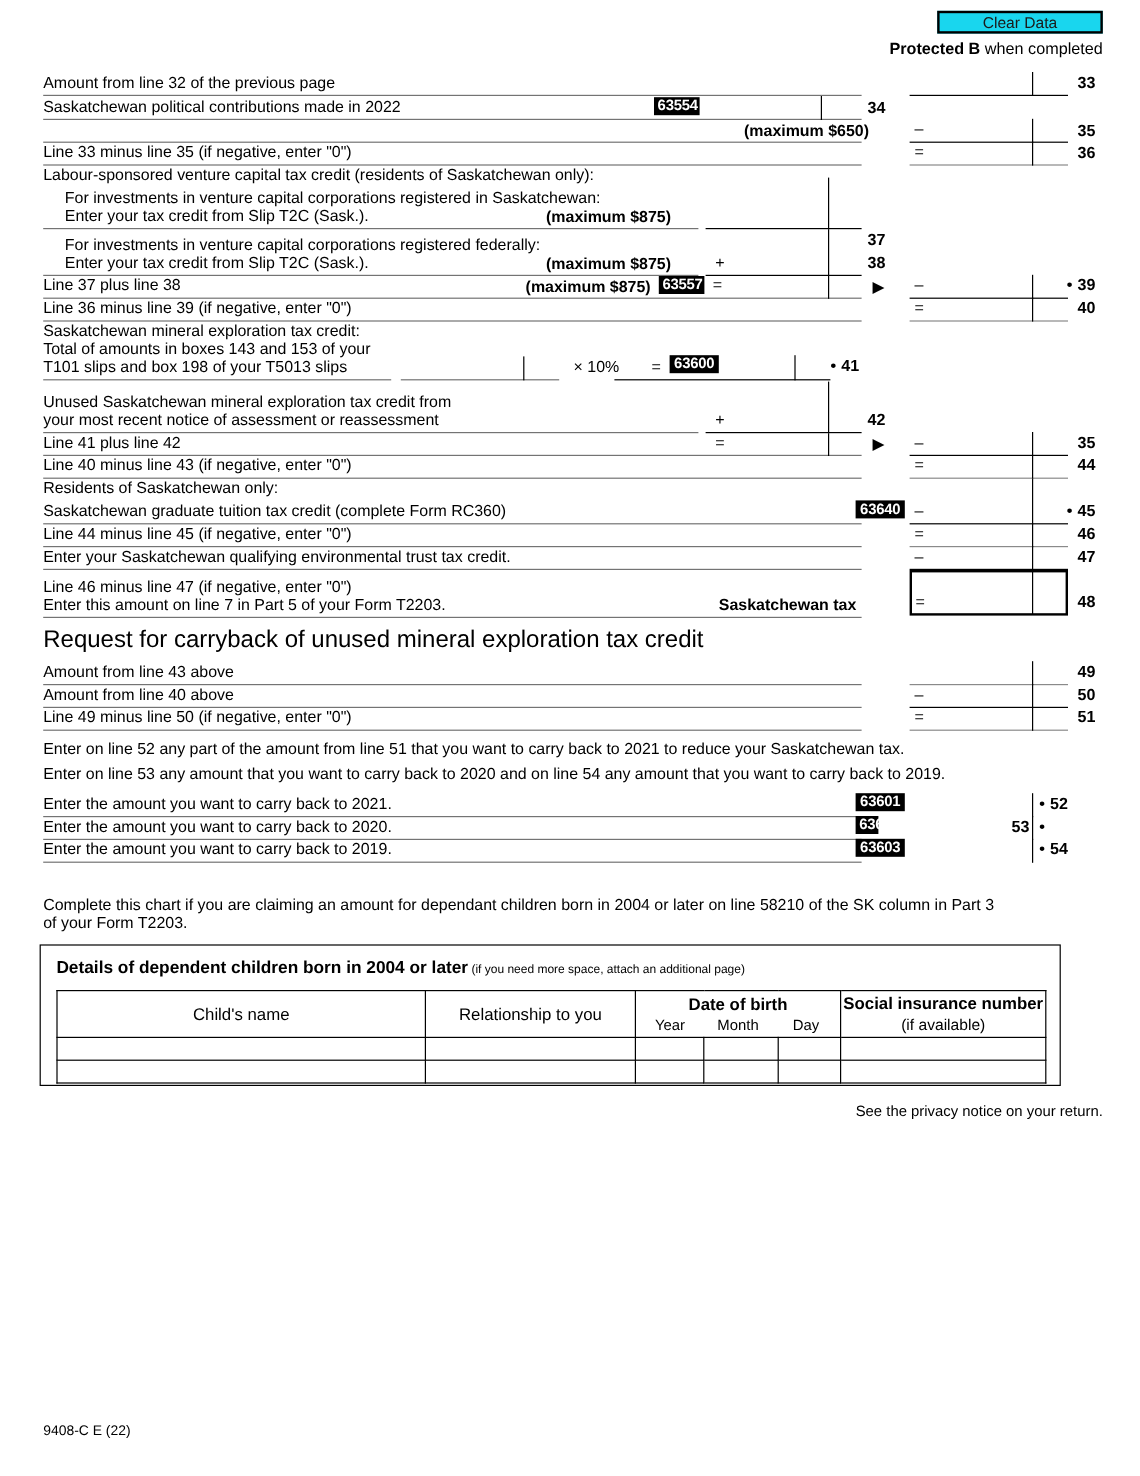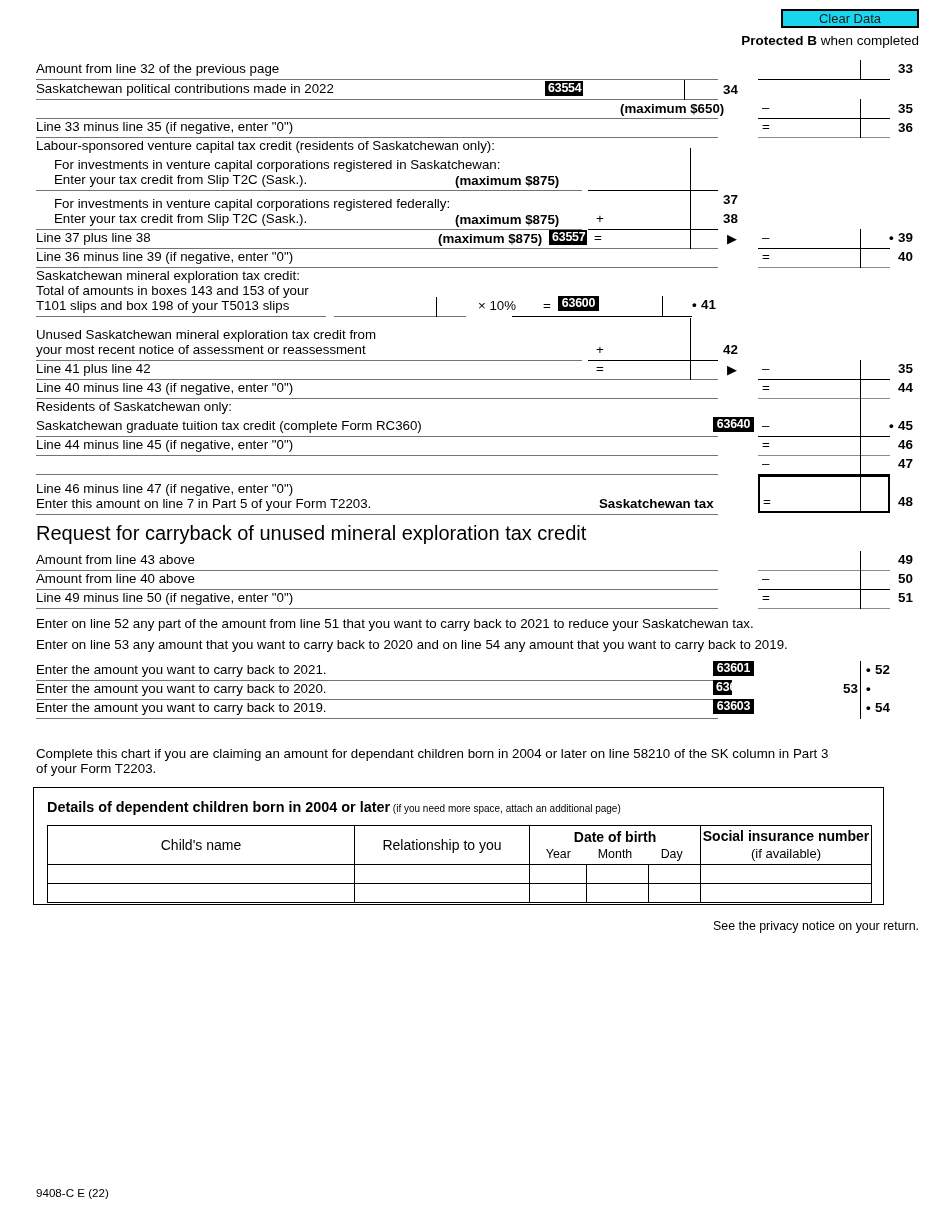--- a/index.html
+++ b/index.html
@@ -331,20 +331,21 @@
   <div class="dot" style="left:889px; top:418px;">•</div>
   <div class="lineno" style="left:898px; top:418px;">45</div>
 
   <div class="lbl" style="left:36px; top:437px;">Line 44 minus line 45 (if negative, enter "0")</div>
   <div class="rule" style="left:36px; top:455px; width:682px;"></div>
   <div class="op" style="left:762px; top:437px;">=</div>
   <div class="rule thin" style="left:758px; top:455px; width:132px;"></div>
   <div class="vsep" style="left:860px; top:436px; height:20px;"></div>
   <div class="lineno" style="left:898px; top:437px;">46</div>
 
+  <div class="lbl" style="left:36px; top:456px;">Enter your Saskatchewan qualifying environmental trust tax credit.</div>
   <div class="rule" style="left:36px; top:474px; width:682px;"></div>
   <div class="op" style="left:762px; top:456px;">–</div>
   <div class="rule dark" style="left:758px; top:474px; width:132px;"></div>
   <div class="vsep" style="left:860px; top:455px; height:20px;"></div>
   <div class="lineno" style="left:898px; top:456px;">47</div>
 
   <div class="lbl" style="left:36px; top:481px;">Line 46 minus line 47 (if negative, enter "0")</div>
   <div class="lbl" style="left:36px; top:496px;">Enter this amount on line 7 in Part 5 of your Form T2203.</div>
   <div class="lbl b" style="left:599px; top:496px;">Saskatchewan tax</div>
   <div class="rule" style="left:36px; top:514px; width:682px;"></div>

